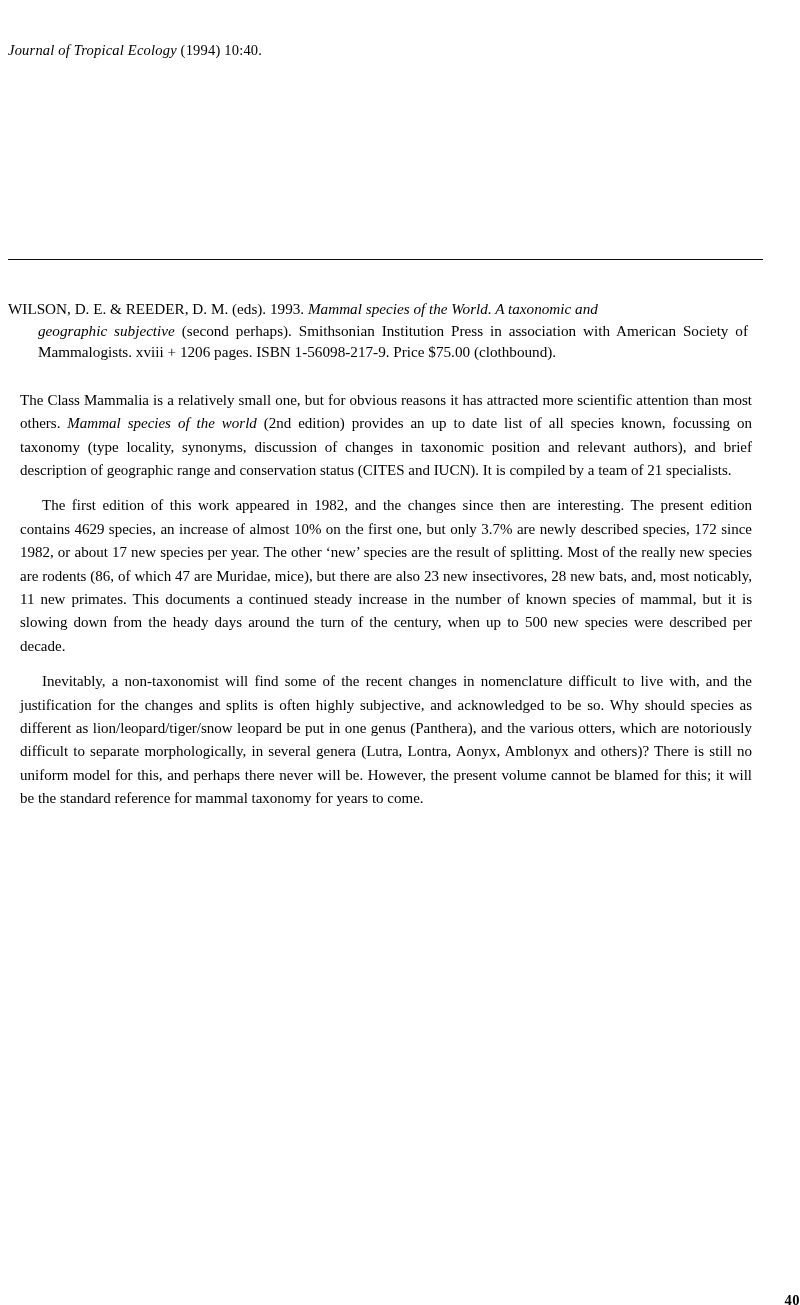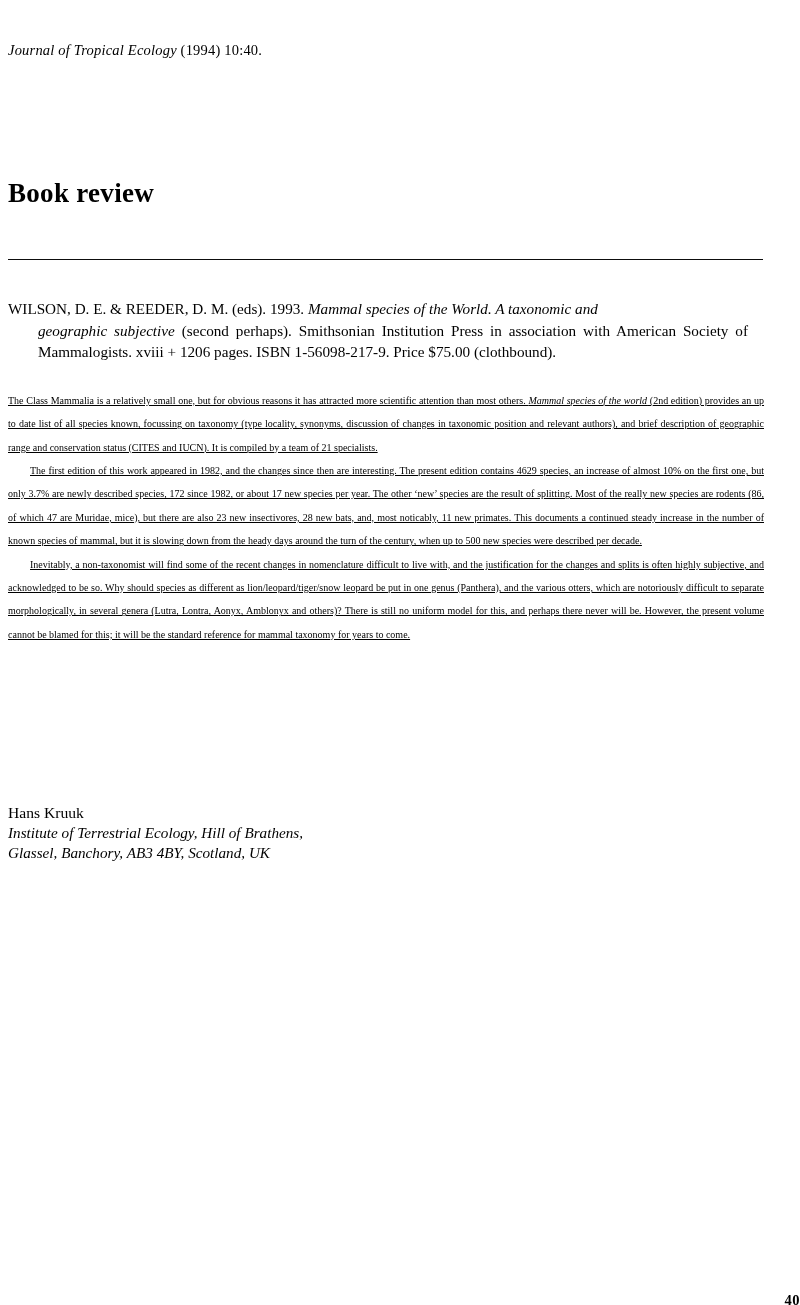--- a/index.html
+++ b/index.html
@@ -72,27 +72,26 @@
     text-justify: inter-word;
     margin: 0 16px 26px 0;
     padding-left: 0;
   }
   .citation .cont {
     display: block;
     padding-left: 30px;
   }
 
   .body-text {
-    font-size: 10px;
+    font-size: 15px;
     line-height: 23.4px;
     text-align: justify;
     text-justify: inter-word;
-    margin: 0;
+    margin: 12px;
     hyphens: none;
-    text-decoration: underline;
   }
   .body-text + .body-text {
     text-indent: 22px;
   }
 
   i, .it { font-style: italic; }
 
   
   .signature {
     position: absolute;
@@ -125,21 +124,20 @@
 </style>
 </head>
 <body>
 
 <div class="page">
 
   <div class="running-head">
     <span>Journal of Tropical Ecology</span><span class="vol">&nbsp;</span><span class="vol">(1994) 10:40.</span>
   </div>
 
-  <h1 class="section-title">Book review</h1>
 
   <div class="rule"></div>
 
   <div class="column">
 
     <p class="citation">
       <span>WILSON, D. E. &amp; REEDER, D. M. (eds). 1993. </span><i>Mammal species of the World. A taxonomic and</i>
       <span class="cont"><i>geographic subjective</i><span> (second perhaps). Smithsonian Institution Press in association with American</span>
       <span>Society of Mammalogists. xviii + 1206 pages. ISBN 1-56098-217-9. Price $75.00 (clothbound).</span></span>
     </p>
@@ -151,21 +149,16 @@
     <p class="body-text">
       <span>The first edition of this work appeared in 1982, and the changes since then are interesting. The present edition contains 4629 species, an increase of almost 10% on the first one, but only 3.7% are newly described species, 172 since 1982, or about 17 new species per year. The other ‘new’ species are the result of splitting. Most of the really new species are rodents (86, of which 47 are Muridae, mice), but there are also 23 new insectivores, 28 new bats, and, most noticably, 11 new primates. This documents a continued steady increase in the number of known species of mammal, but it is slowing down from the heady days around the turn of the century, when up to 500 new species were described per decade.</span>
     </p>
 
     <p class="body-text">
       <span>Inevitably, a non-taxonomist will find some of the recent changes in nomenclature difficult to live with, and the justification for the changes and splits is often highly subjective, and acknowledged to be so. Why should species as different as lion/leopard/tiger/snow leopard be put in one genus (Panthera), and the various otters, which are notoriously difficult to separate morphologically, in several genera (Lutra, Lontra, Aonyx, Amblonyx and others)? There is still no uniform model for this, and perhaps there never will be. However, the present volume cannot be blamed for this; it will be the standard reference for mammal taxonomy for years to come.</span>
     </p>
 
   </div>
 
-  <div class="signature">
-    <div class="sig-name">Hans Kruuk</div>
-    <div class="sig-line">Institute of Terrestrial Ecology, Hill of Brathens,</div>
-    <div class="sig-line">Glassel, Banchory, AB3 4BY, Scotland, UK</div>
-  </div>
 
   <div class="folio">40</div>
 
 </div>
 
 </body></html>

